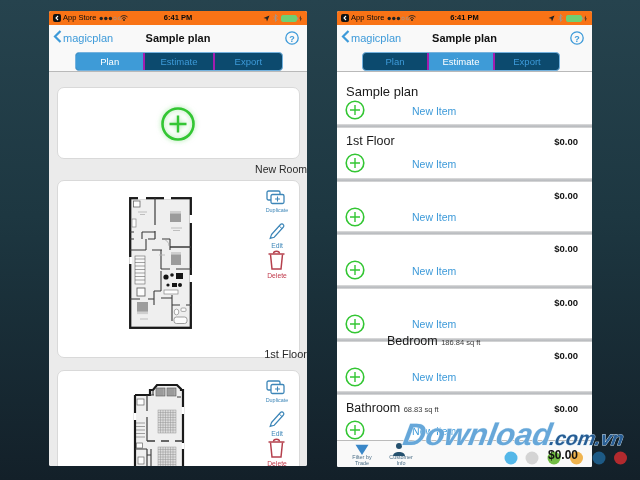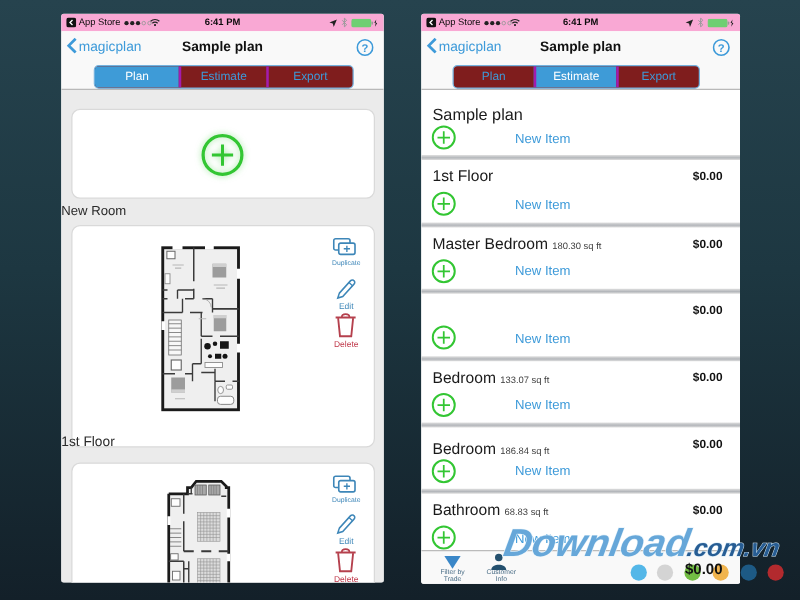--- a/index.html
+++ b/index.html
@@ -1,29 +1,29 @@
 <!DOCTYPE html>
 <html><head>
 <meta charset="utf-8">
 <style>
 html,body{margin:0;padding:0;width:640px;height:480px;overflow:hidden;
   font-family:"Liberation Sans",sans-serif;}
 body{background:linear-gradient(180deg,#26434e 0%,#1d3741 45%,#132029 100%);position:relative;}
 .shot{position:absolute;background:#fff;overflow:hidden;border-radius:2px;}
 .abs{position:absolute;}
 .blue{color:#3d9ad9;}
-.statusbar{position:absolute;left:0;top:0;right:0;height:14px;background:#f9a8d4;font-size:7.5px;color:#0b0b0b;}
+.statusbar{position:absolute;left:0;top:0;right:0;height:14px;background:#f97316;font-size:7.5px;color:#0b0b0b;}
 .navbar{position:absolute;left:0;top:14px;right:0;height:46px;background:#f9f9f9;border-bottom:1px solid #b9b9b9;}
 .navtitle{position:absolute;top:6.5px;left:0;right:0;text-align:center;font-size:11px;font-weight:bold;color:#111;}
-.seg{position:absolute;top:27px;height:17px;display:flex;border:1px solid #74b2de;border-radius:4px;overflow:hidden;background:#7f1d1d;}
+.seg{position:absolute;top:27px;height:17px;display:flex;border:1px solid #74b2de;border-radius:4px;overflow:hidden;background:#0c4a6e;}
 .seg div{flex:1;font-size:9.5px;line-height:17px;text-align:center;color:#3d9ad9;border-left:2px solid #a21caf;}
 .seg div:first-child{border-left:none;}
 .seg .sel{background:#3e9bd7;color:#fff;}
 .card{position:absolute;left:8px;width:241px;background:#fff;border:1px solid #d9d9d9;border-radius:7px;}
-.cardlabel{position:absolute;left:0;right:0;text-align:left;font-size:11px;color:#2a2a2a;}
+.cardlabel{position:absolute;left:0;right:0;text-align:right;font-size:11px;color:#2a2a2a;}
 .iconlabel{position:absolute;text-align:center;font-size:8px;transform:scale(0.68);transform-origin:center top;color:#3d86b8;width:60px;}
 .row-title{position:absolute;font-size:12.5px;color:#1a1a1a;font-weight:500;left:9px;}
 .sqft{font-size:7.5px;color:#3c3c3c;font-weight:normal;}
 .price{position:absolute;right:14px;font-size:9.5px;font-weight:bold;color:#111;}
 .newitem{position:absolute;left:37px;font-size:10.5px;color:#3d9ad9;padding-left:38px;}
 .sep{position:absolute;left:0;right:0;height:4px;background:linear-gradient(180deg,#e0e0e0,#b4b7bb 55%,#dedede);}
 </style>
 </head>
 <body>
 
@@ -342,50 +342,48 @@
   <div class="row-title" style="top:123px;">1st Floor</div>
   <div class="price" style="top:125px;">$0.00</div>
   <svg class="abs" style="left:8px;top:142px" width="20" height="20">
       <circle cx="10" cy="10" r="8.8" fill="none" stroke="#33c633" stroke-width="1.6"></circle>
       <path d="M5,10 H15 M10,5 V15" stroke="#33c633" stroke-width="1.4"></path>
     </svg>
   <div class="newitem" style="top:147px;">New Item</div>
 
   <div class="sep" style="top:167px;"></div>
 
-  <div class="row-title" style="top:177px;">Master Bedroom <span class="sqft">180.30 sq ft</span></div>
   <div class="price" style="top:179px;">$0.00</div>
   <svg class="abs" style="left:8px;top:196px" width="20" height="20">
       <circle cx="10" cy="10" r="8.8" fill="none" stroke="#33c633" stroke-width="1.6"></circle>
       <path d="M5,10 H15 M10,5 V15" stroke="#33c633" stroke-width="1.4"></path>
     </svg>
   <div class="newitem" style="top:200px;">New Item</div>
 
   <div class="sep" style="top:220px;"></div>
 
   <div class="price" style="top:232px;">$0.00</div>
   <svg class="abs" style="left:8px;top:249px" width="20" height="20">
       <circle cx="10" cy="10" r="8.8" fill="none" stroke="#33c633" stroke-width="1.6"></circle>
       <path d="M5,10 H15 M10,5 V15" stroke="#33c633" stroke-width="1.4"></path>
     </svg>
   <div class="newitem" style="top:254px;">New Item</div>
 
   <div class="sep" style="top:274px;"></div>
 
-  <div class="row-title" style="top:284px;">Bedroom <span class="sqft">133.07 sq ft</span></div>
   <div class="price" style="top:286px;">$0.00</div>
   <svg class="abs" style="left:8px;top:303px" width="20" height="20">
       <circle cx="10" cy="10" r="8.8" fill="none" stroke="#33c633" stroke-width="1.6"></circle>
       <path d="M5,10 H15 M10,5 V15" stroke="#33c633" stroke-width="1.4"></path>
     </svg>
   <div class="newitem" style="top:307px;">New Item</div>
 
   <div class="sep" style="top:327px;"></div>
 
-  <div class="row-title" style="top:341px;">Bedroom <span class="sqft">186.84 sq ft</span></div>
+  <div class="row-title" style="top:323px;margin-left:41px;">Bedroom <span class="sqft">186.84 sq ft</span></div>
   <div class="price" style="top:339px;">$0.00</div>
   <svg class="abs" style="left:8px;top:356px" width="20" height="20">
       <circle cx="10" cy="10" r="8.8" fill="none" stroke="#33c633" stroke-width="1.6"></circle>
       <path d="M5,10 H15 M10,5 V15" stroke="#33c633" stroke-width="1.4"></path>
     </svg>
   <div class="newitem" style="top:360px;">New Item</div>
 
   <div class="sep" style="top:380px;"></div>
 
   <div class="row-title" style="top:390px;">Bathroom <span class="sqft">68.83 sq ft</span></div>

